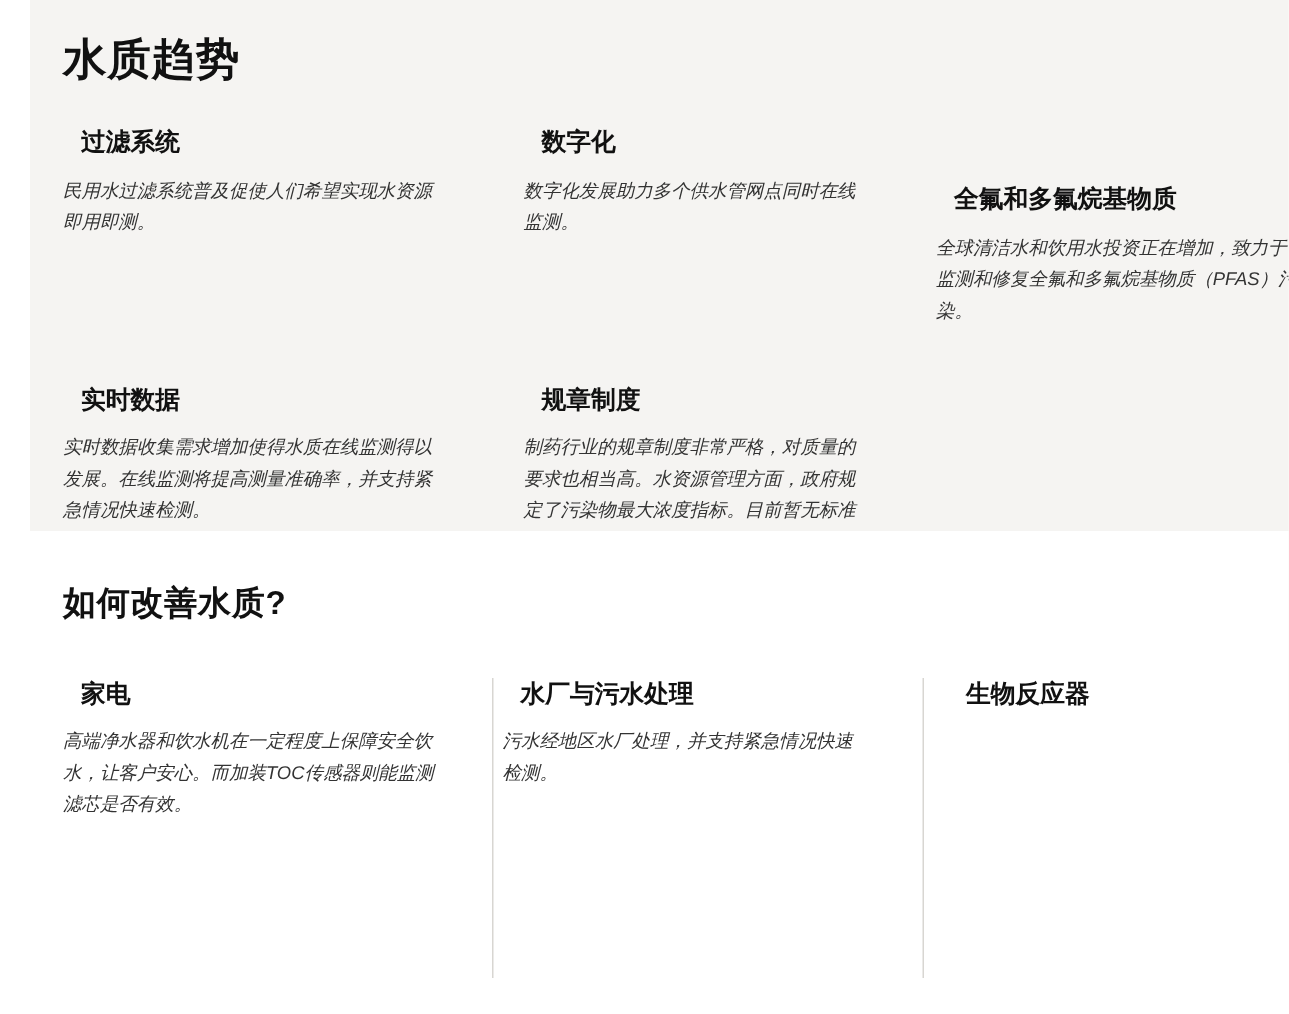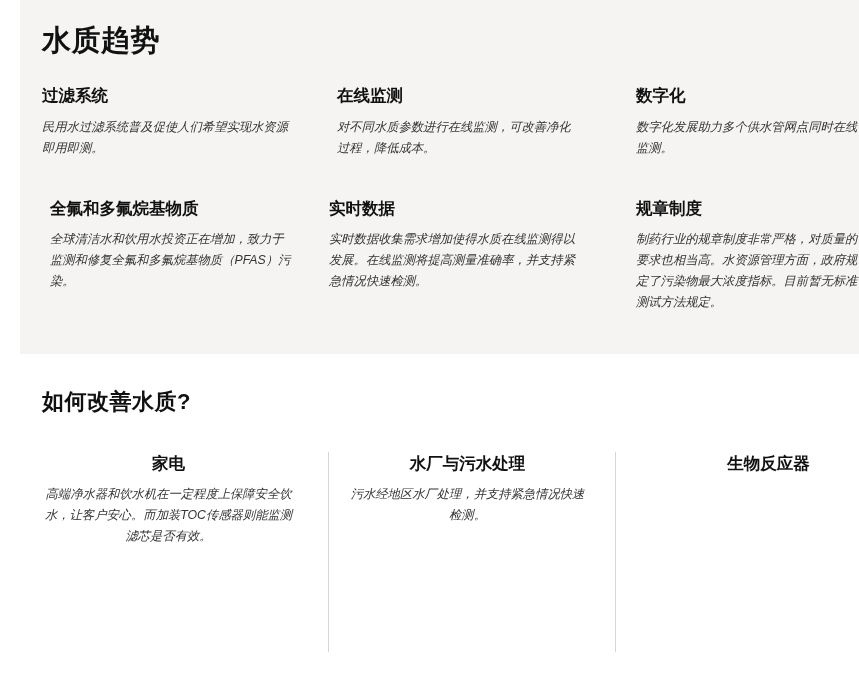--- a/index.html
+++ b/index.html
@@ -46,21 +46,21 @@
   .cell {
     padding-right: 12px;
     box-sizing: border-box;
   }
   .cell.row2 {
     padding-top: 38px;
   }
   .cell h2 {
     font-size: 16.5px;
     font-weight: 700;
-    margin: 0 0 10px 0;
+    margin: 0 0 10px 12px;
     line-height: 1.35;
     color: #111111;
   }
   .cell p {
     font-size: 12.3px;
     line-height: 1.72;
     margin: 0;
     color: #333333;
     font-style: italic;
   }
@@ -81,23 +81,22 @@
     font-size: 22px;
     line-height: 1.25;
     font-weight: 700;
     margin: 0 0 36px 0;
     letter-spacing: 0.5px;
     color: #111111;
   }
   .grid-3b {
     display: grid;
     grid-template-columns: 265px 265px 265px;
-    column-gap: 30px;
+    column-gap: 20px;
     position: relative;
-    text-align: center;
   }
   .divider {
     position: absolute;
     top: 0;
     width: 1px;
     background: #d8d6d2;
     height: 200px;
   }
   .divider.d1 { left: 286px; }
   .divider.d2 { left: 573px; }
@@ -110,24 +109,20 @@
   <section class="section-trends">
     <h1>水质趋势</h1>
 
     <div class="grid-3">
 
       <div class="cell">
         <h2>过滤系统</h2>
         <p>民用水过滤系统普及促使人们希望实现水资源即用即测。</p>
       </div>
 
-      <div class="cell col-2">
-        <h2>在线监测</h2>
-        <p>对不同水质参数进行在线监测，可改善净化过程，降低成本。</p>
-      </div>
 
       <div class="cell col-3">
         <h2>数字化</h2>
         <p>数字化发展助力多个供水管网点同时在线监测。</p>
       </div>
 
       <div class="cell row2 col-2">
         <h2>全氟和多氟烷基物质</h2>
         <p>全球清洁水和饮用水投资正在增加，致力于监测和修复全氟和多氟烷基物质（PFAS）污染。</p>
       </div>

